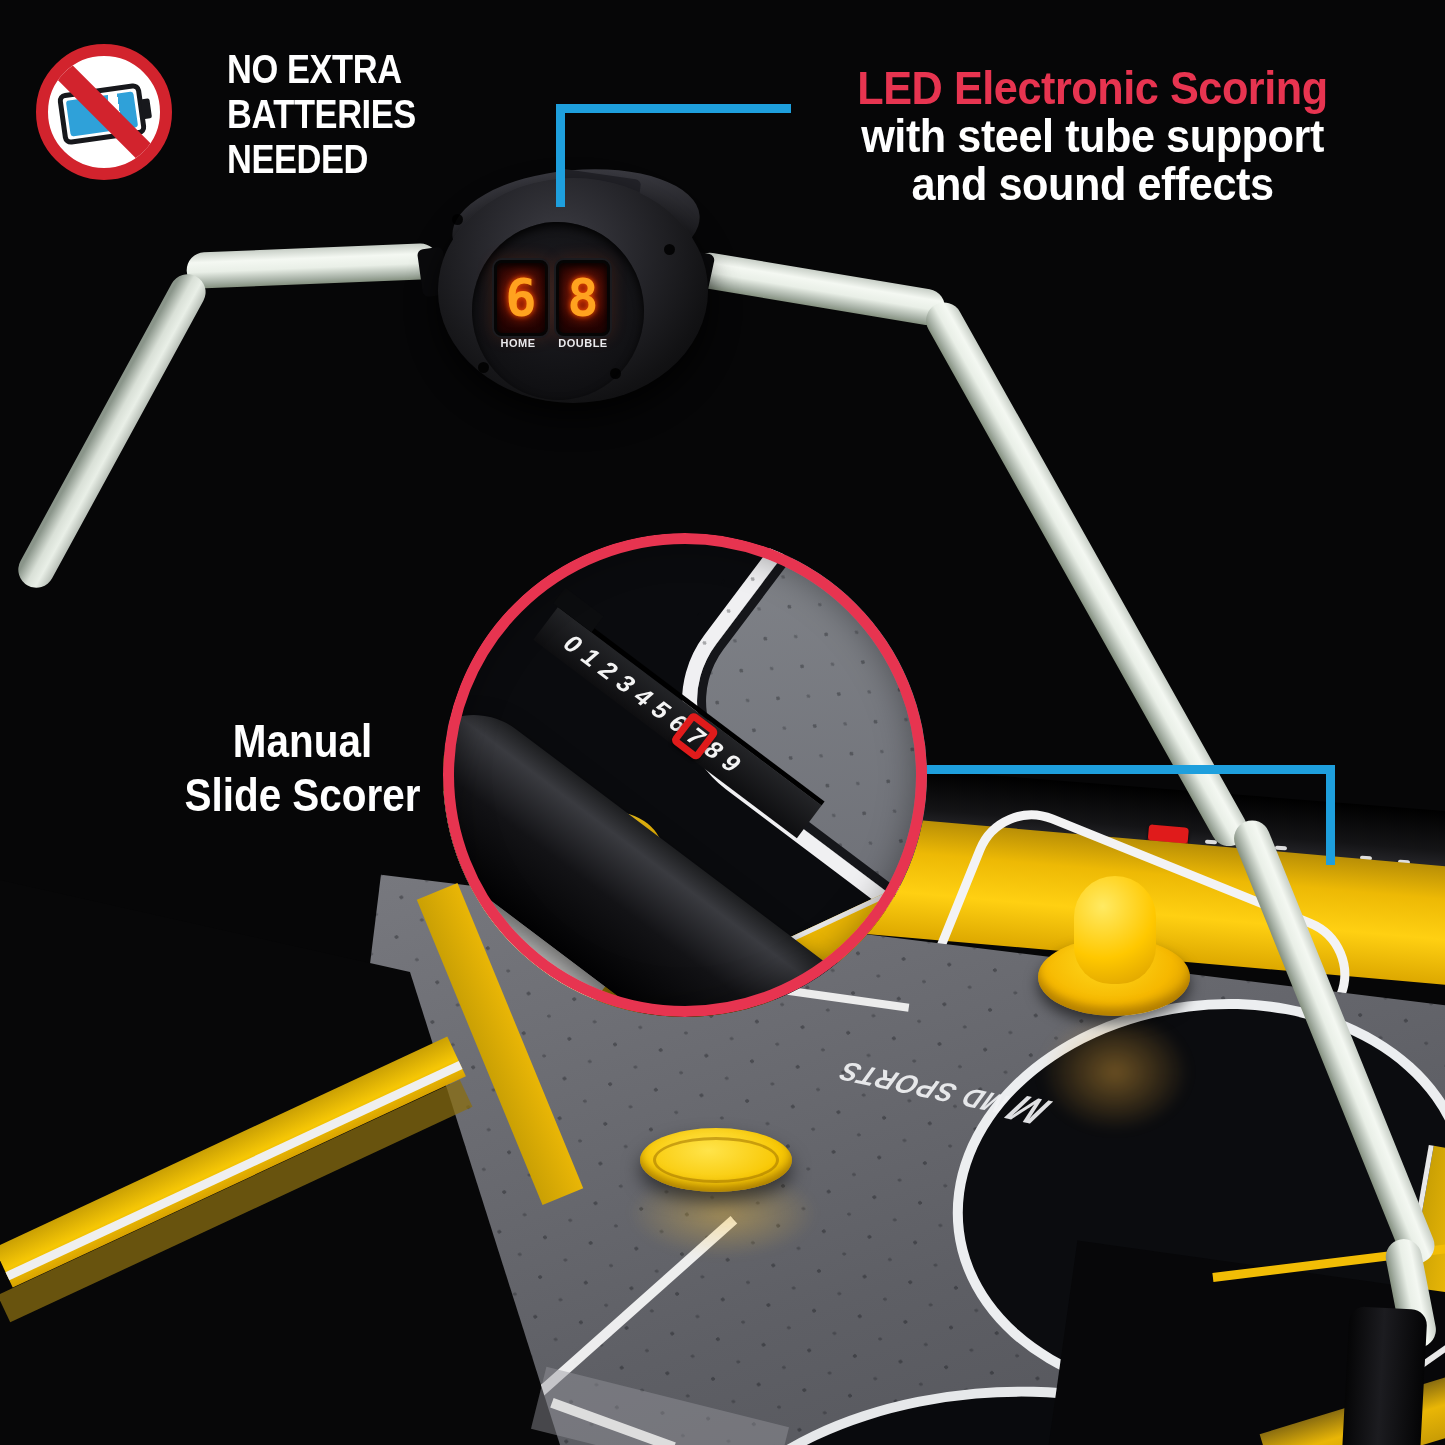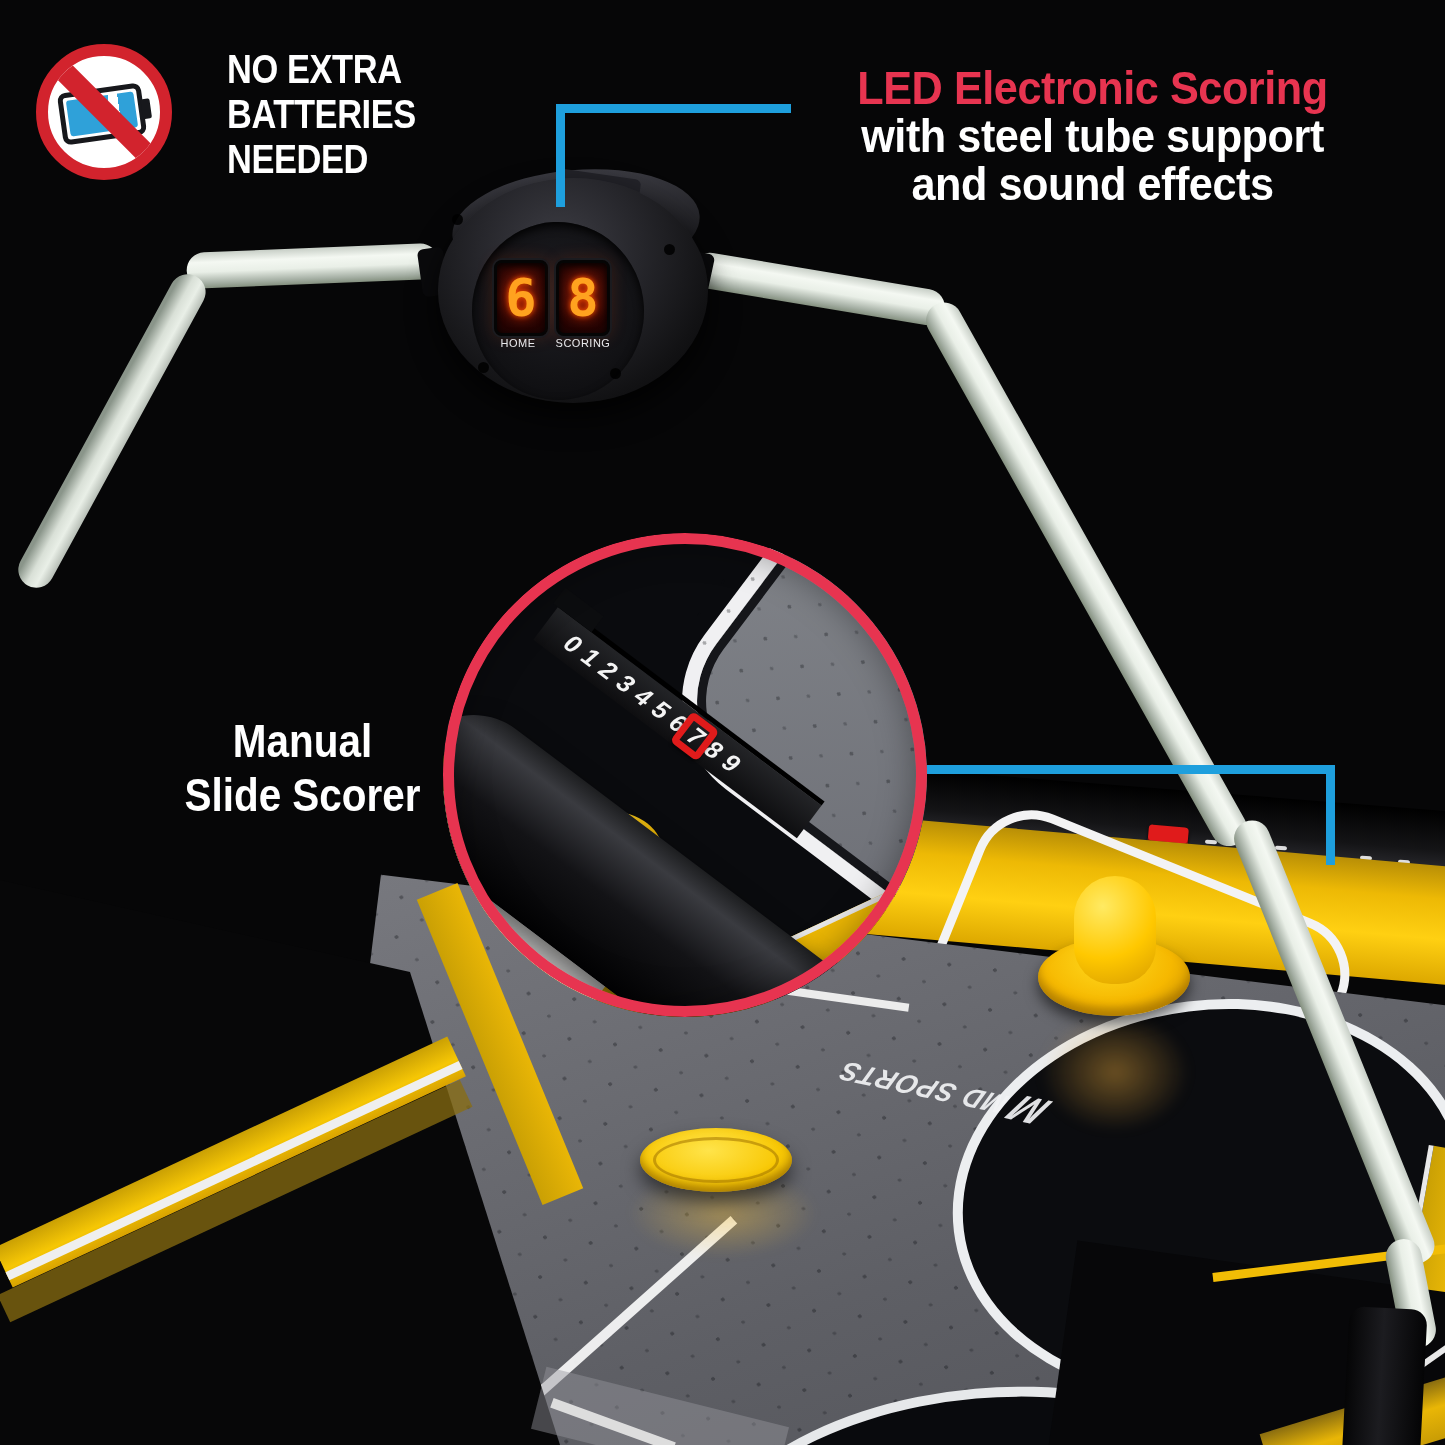--- a/index.html
+++ b/index.html
@@ -101,21 +101,21 @@
       background:radial-gradient(circle at 50% 42%,#1e1e23 0%,#121215 60%,#0a0a0c 100%);
       box-shadow:inset 0 4px 10px rgba(0,0,0,.9);transform:rotate(-3deg);}
   .led-window{position:absolute;width:48px;height:70px;border-radius:8px;z-index:32;
       background:radial-gradient(circle at 50% 40%,#501009 0%,#2a0503 65%,#1b0202 100%);
       border:3px solid #050505;box-shadow:0 0 0 2px #1b1b1f,inset 0 3px 7px rgba(0,0,0,.85),0 0 18px rgba(255,70,0,.18);
       display:flex;align-items:center;justify-content:center;}
   #ledL{left:494px;top:260px;}
   #ledR{left:556px;top:260px;}
   .led-digit{font-family:"DejaVu Sans Mono",monospace;font-weight:bold;font-size:52px;
       color:var(--led-orange);text-shadow:0 0 5px #ff5500,0 0 13px #d82c00,0 1px 2px #000;}
-  .pod-label{position:absolute;z-index:32;color:#e9e9ec;font-size:11px;font-weight:normal;
+  .pod-label{position:absolute;z-index:32;color:#e9e9ec;font-size:11px;font-weight:bold;
       letter-spacing:.5px;text-align:center;}
   #lblHome{left:482px;top:337px;width:72px;}
   #lblVisitor{left:545px;top:337px;width:76px;}
   .screw{position:absolute;width:11px;height:11px;border-radius:50%;background:#000;opacity:.85;z-index:32;}
   
   .blue{position:absolute;background:var(--connector-blue);}
   #blue-left-h{left:556px;top:104px;width:235px;height:9px;z-index:35;}
   #blue-left-v{left:556px;top:104px;width:9px;height:103px;z-index:35;}
   #blue-right-h{left:920px;top:765px;width:415px;height:9px;z-index:25;}
   #blue-right-v{left:1326px;top:765px;width:9px;height:100px;z-index:25;}
@@ -238,21 +238,21 @@
   <div class="abs" id="pod-tab"></div>
   <div class="abs" id="pod"></div>
   <div class="abs" id="pod-face"></div>
   <div class="led-window" id="ledL">
     <span class="led-digit">6</span>
   </div>
   <div class="led-window" id="ledR">
     <span class="led-digit">8</span>
   </div>
   <div class="pod-label" id="lblHome">HOME</div>
-  <div class="pod-label" id="lblVisitor">SCORING</div>
+  <div class="pod-label" id="lblVisitor">DOUBLE</div>
   <div class="screw" style="left:452px;top:214px;"></div>
   <div class="screw" style="left:664px;top:244px;"></div>
   <div class="screw" style="left:478px;top:362px;"></div>
   <div class="screw" style="left:610px;top:368px;"></div>
 
   <div class="blue" id="blue-left-h"></div>
   <div class="blue" id="blue-left-v"></div>
 
   <div class="abs" id="inset">
     <div class="layer o00" id="in-apron"></div>

